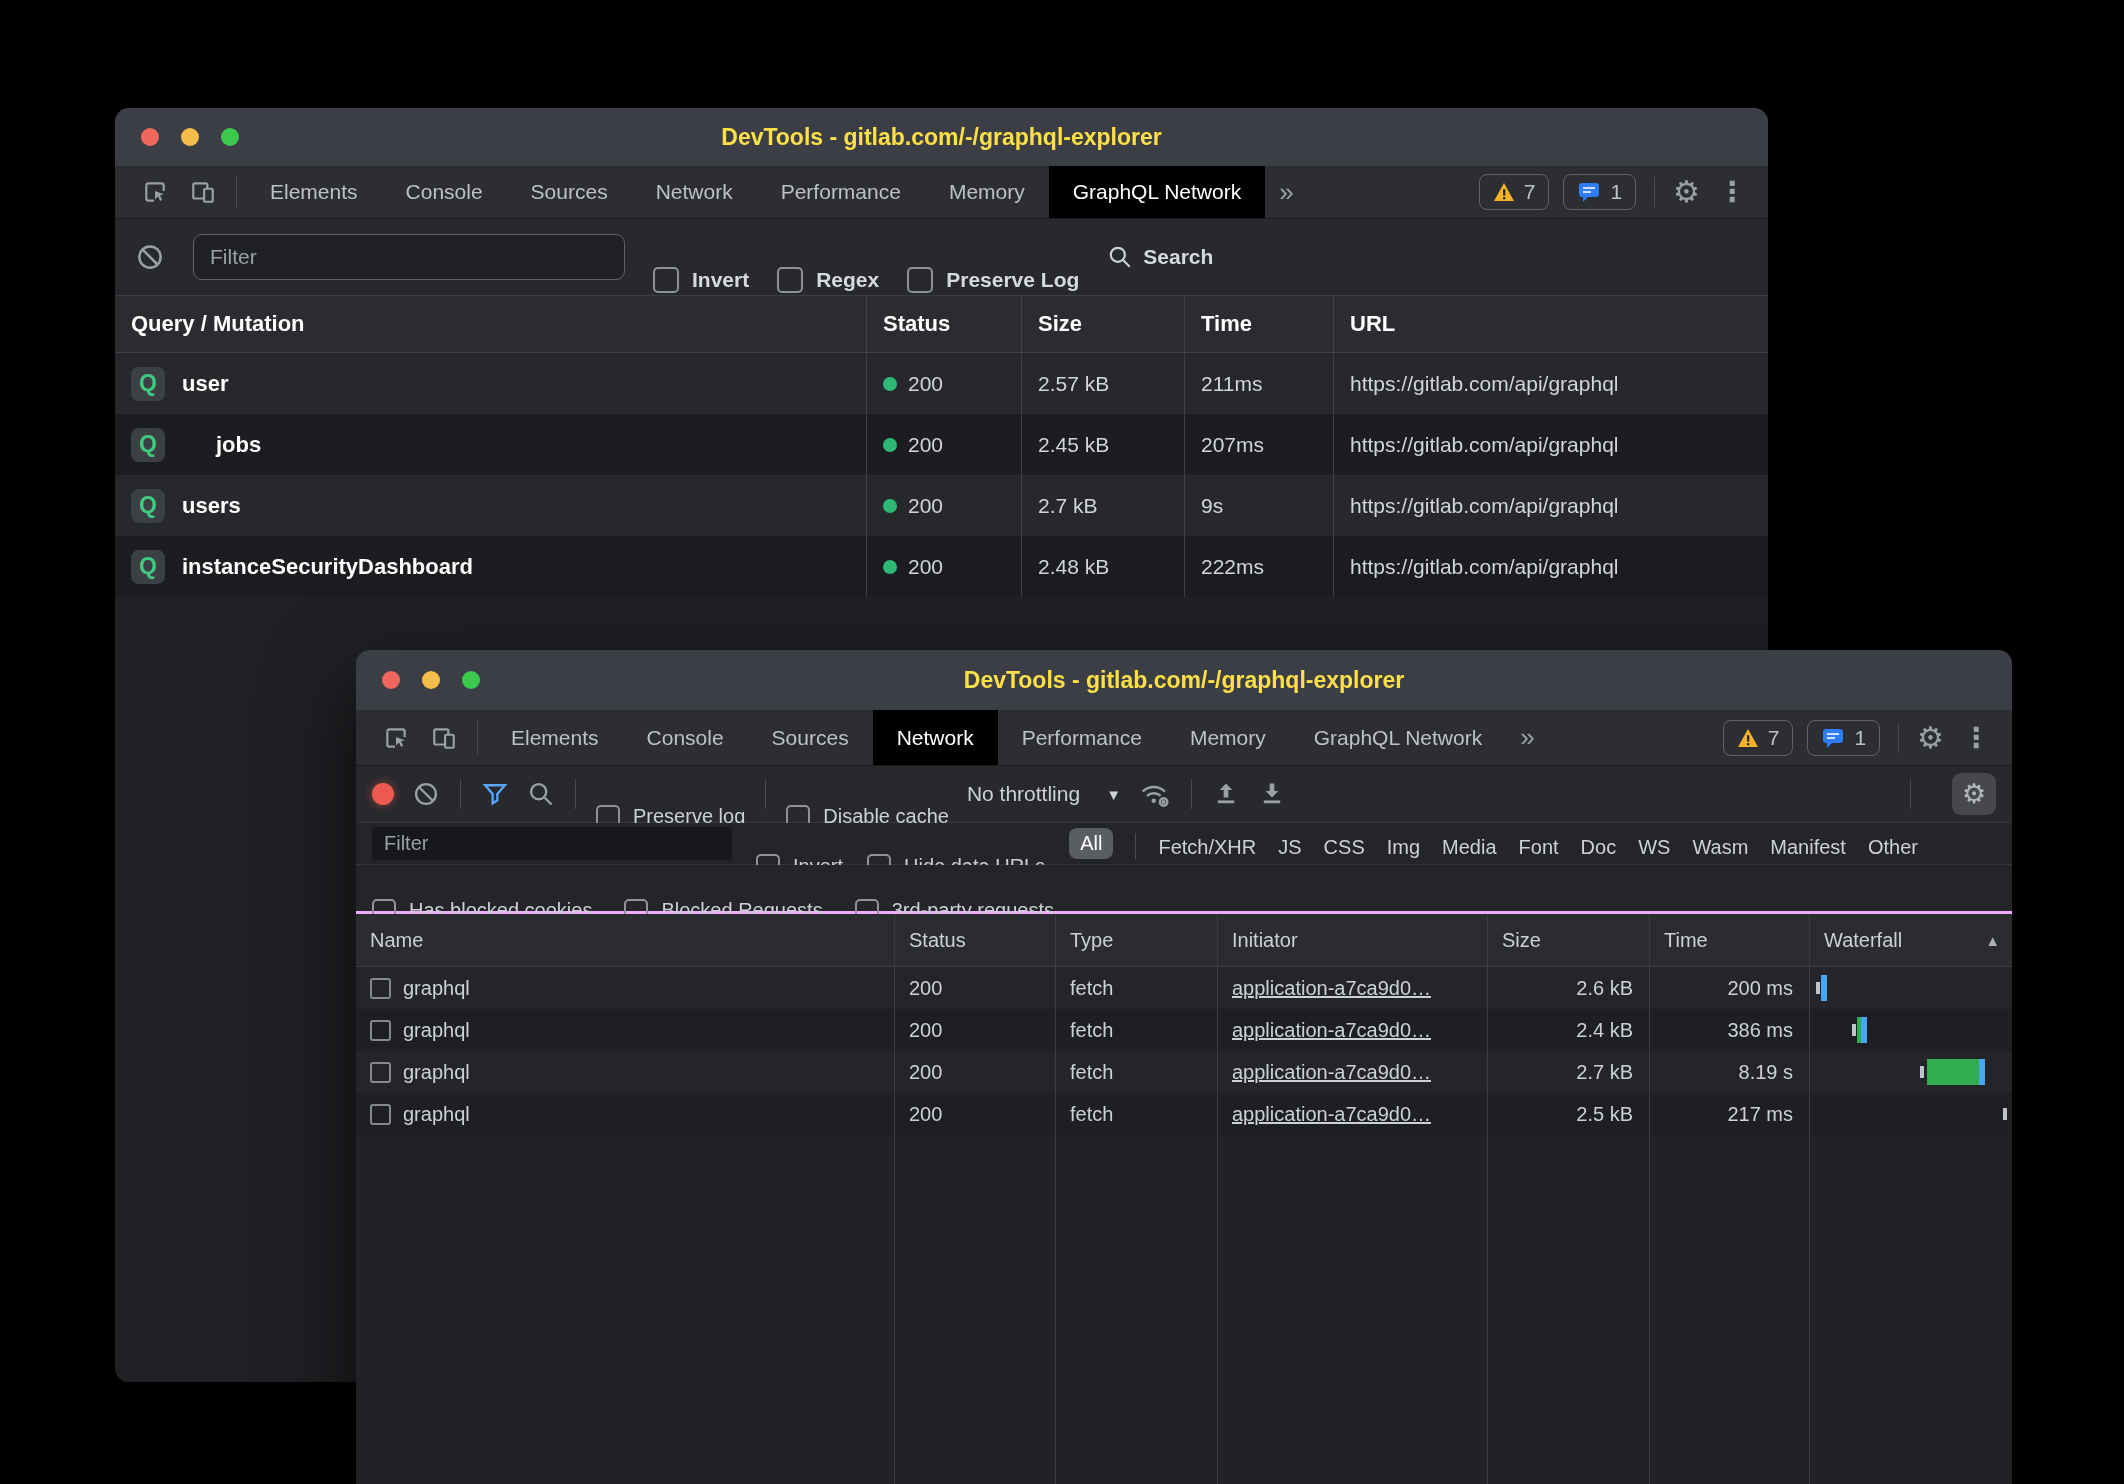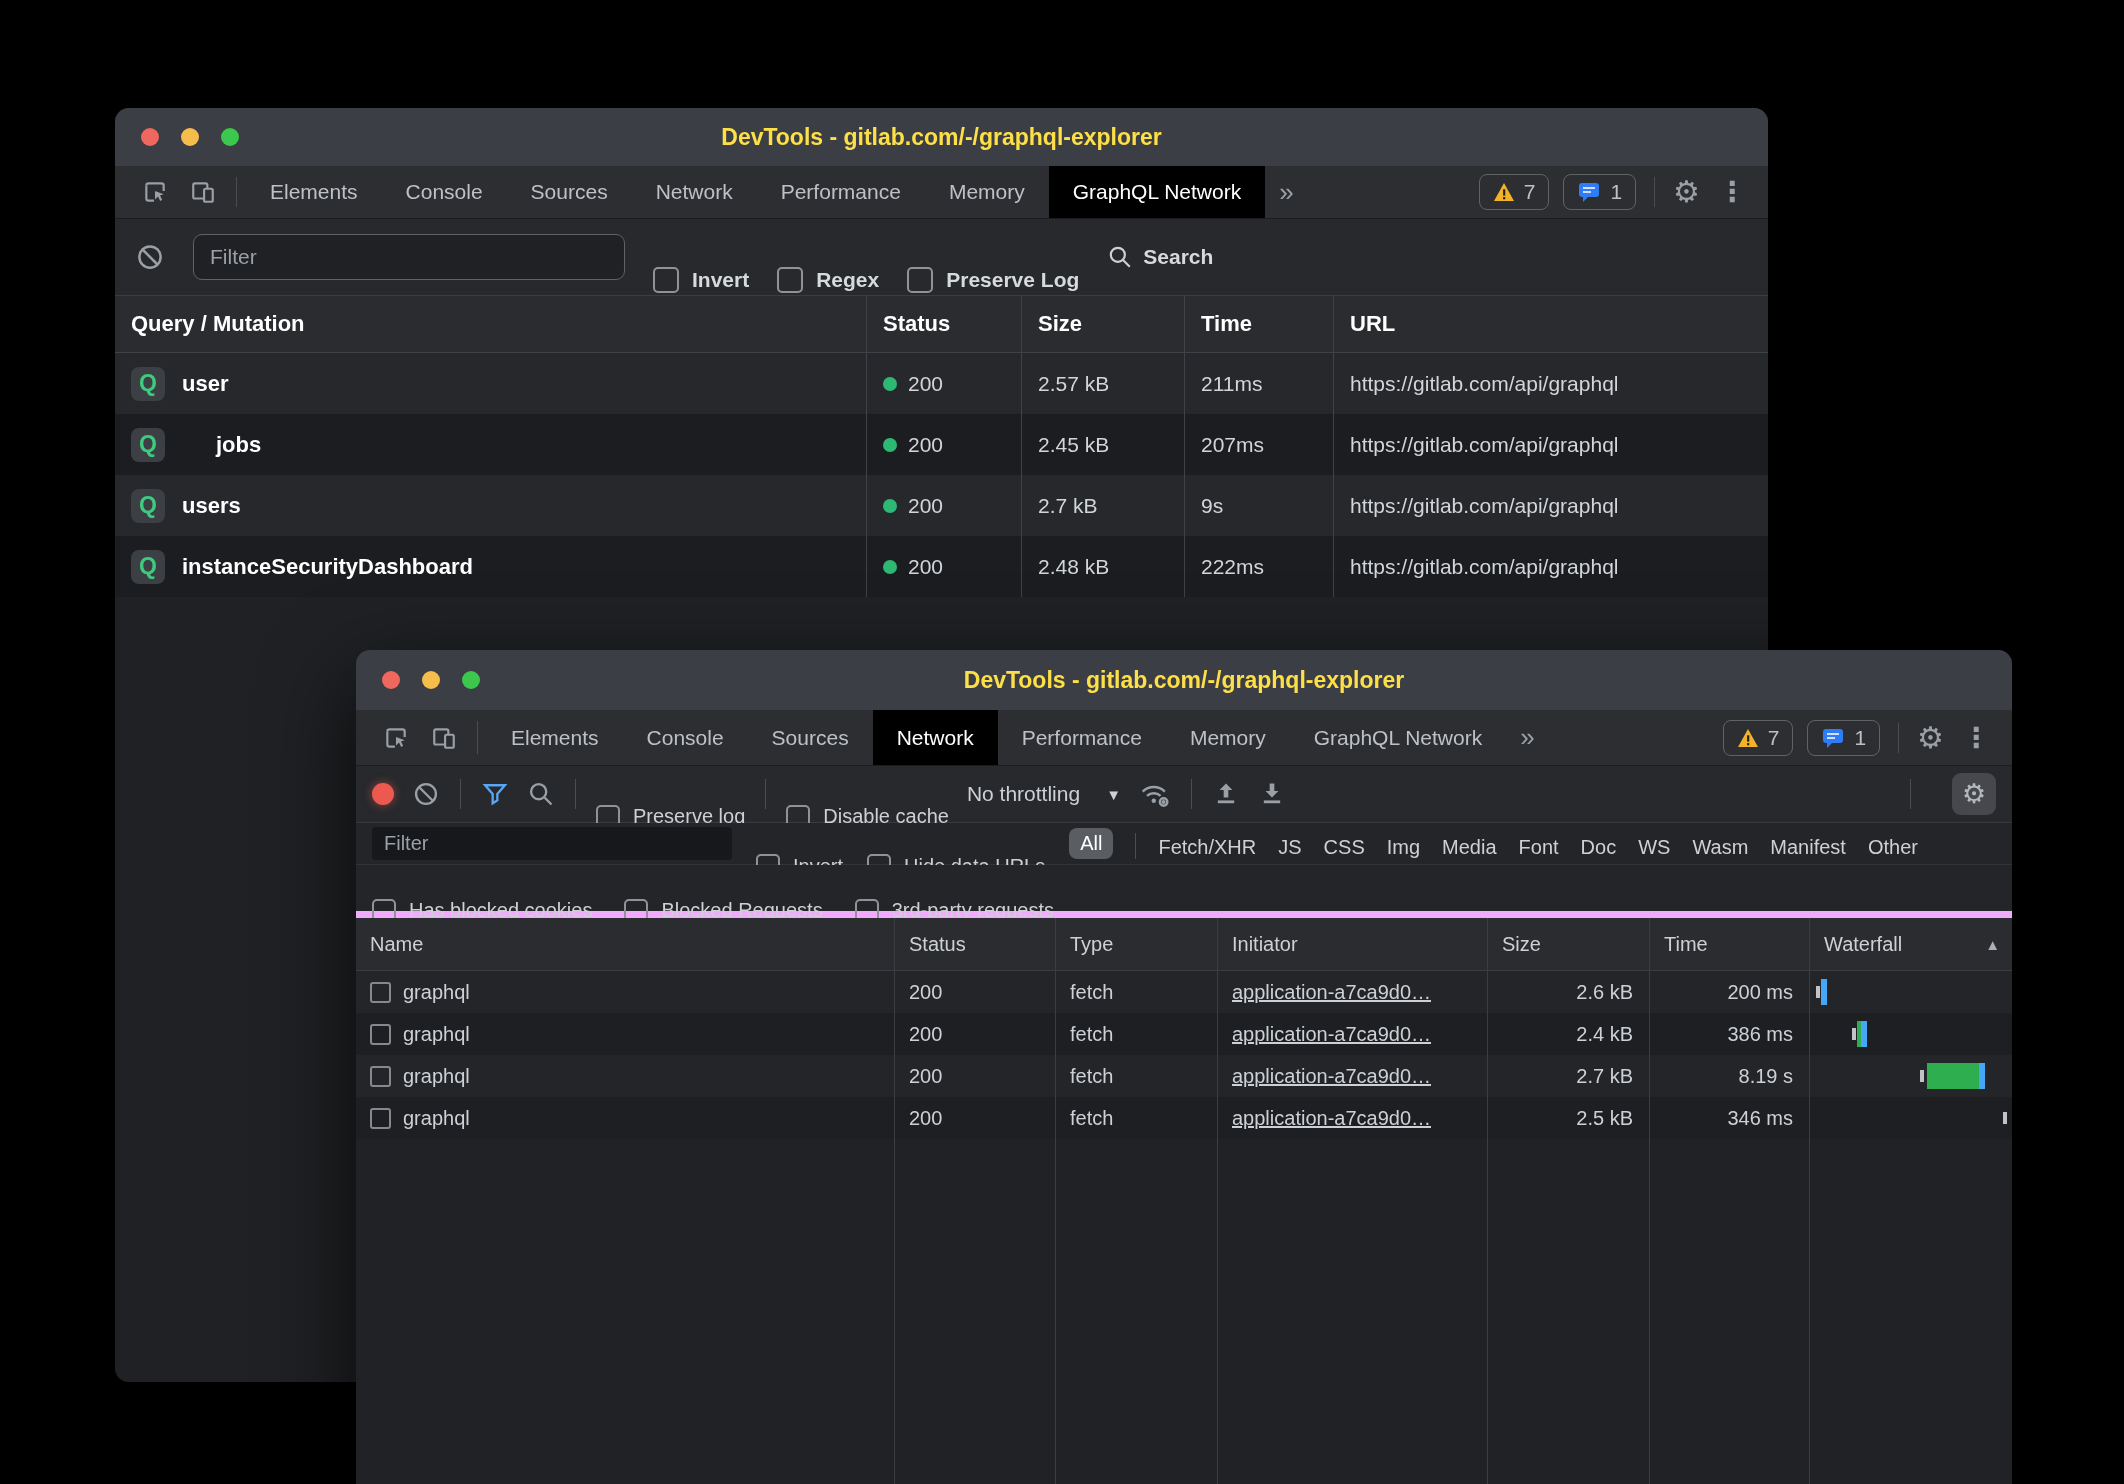--- a/index.html
+++ b/index.html
@@ -76,21 +76,21 @@
   .filter-row{height:41px;background:#242528;display:flex;align-items:center;padding:0 16px;gap:24px;
               border-bottom:1px solid #313438;flex:none;}
   .filter-front{width:336px;height:33px;background:#17181b;border:none;border-radius:4px;color:#e8eaed;
                 font-size:20px;padding:0 12px;outline:none;flex:none;}
   .filter-front::placeholder{color:#9aa0a6;}
   .chips{display:flex;align-items:flex-end;gap:22px;font-size:20px;color:#cdd1d5;}
   .chip{white-space:nowrap;cursor:default;}
   .chip.selected{background:#5a5d62;color:#fff;border-radius:8px;padding:4px 11px;}
   .chip-div{width:1px;height:26px;background:#4a4d52;flex:none;}
   .filter-row2{height:46px;background:#242528;display:flex;align-items:center;padding:0 16px;gap:32px;
-               border-bottom:7px solid #f0abfc;flex:none;}
+               border-bottom:3px solid #f0abfc;flex:none;}
   .cb-sm{width:20px;height:20px;border:2px solid #8f9398;border-radius:5px;flex:none;}
 
   .net-table{display:flex;flex-direction:column;flex:1;min-height:0;}
   .net-head{display:flex;height:52px;background:#2a2c2f;border-bottom:1px solid #3a3d41;color:#cdd1d5;
             font-size:20px;flex:none;}
   .net-head .cell,.net-row .cell,.fw-empty .cell{display:flex;align-items:center;padding-left:14px;
             box-sizing:border-box;border-right:1px solid #3a3d41;overflow:hidden;white-space:nowrap;}
   .net-head .cell:last-child,.net-row .cell:last-child,.fw-empty .cell:last-child{border-right:none;}
   .fc1{width:539px;flex:none;} .fc2{width:161px;flex:none;} .fc3{width:162px;flex:none;}
   .fc4{width:270px;flex:none;} .fc5{width:162px;flex:none;} .fc6{width:160px;flex:none;} .fc7{flex:1;}
@@ -506,21 +506,21 @@
               <div class="cell fc1">
                 <div class="row-cb"></div>
                 <div style="display: inline;">graphql</div>
               </div>
               <div class="cell fc2">200</div>
               <div class="cell fc3">fetch</div>
               <div class="cell fc4">
                 <div class="init-link" style="display: inline-block;">application-a7ca9d0…</div>
               </div>
               <div class="cell fc5 r">2.5 kB</div>
-              <div class="cell fc6 r">346 ms</div>
+              <div class="cell fc6 r">217 ms</div>
               <div class="cell fc7 wf-cell">
                 <div class="wf-tick" style="left: 193px;"></div>
               </div>
             </div>
           </div>
         <div class="fw-empty" id="frontEmpty">
             <div class="cell fc1"></div>
             <div class="cell fc2"></div>
             <div class="cell fc3"></div>
             <div class="cell fc4"></div>

